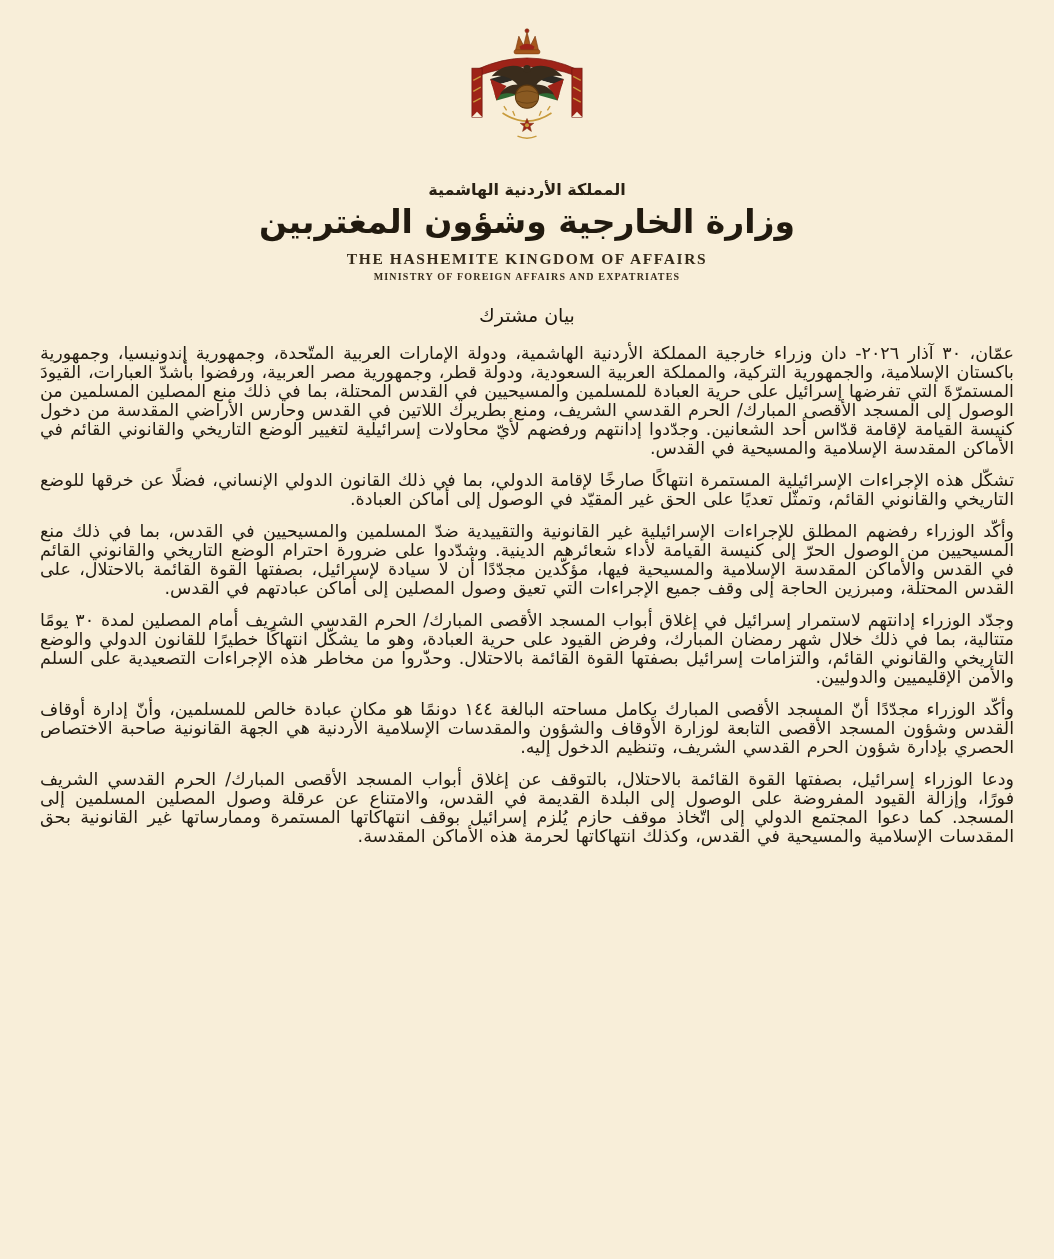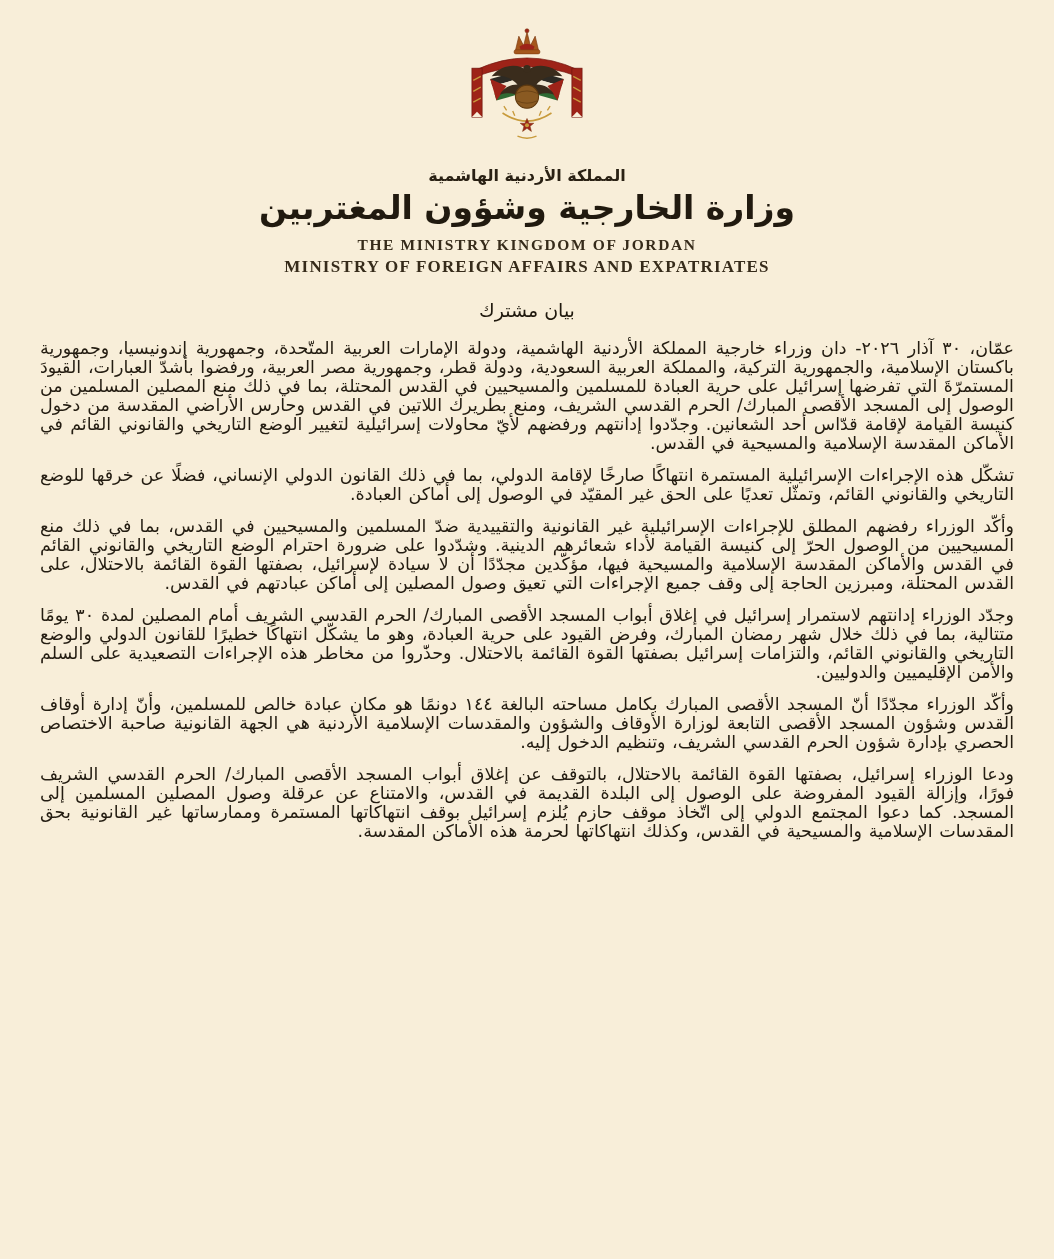--- a/index.html
+++ b/index.html
@@ -16,21 +16,21 @@
   }
   .header {
     text-align: center;
     padding-top: 26px;
   }
   .emblem { display: block; margin: 0 auto; }
   .kingdom-ar {
     font-size: 16px;
     font-weight: bold;
     color: #2a2114;
-    margin-top: 4px;
+    margin-top: 18px;
     direction: rtl;
   }
   .ministry-ar {
     font-size: 33px;
     font-weight: bold;
     color: #211a0f;
     margin-top: 2px;
     direction: rtl;
     letter-spacing: 0px;
     line-height: 1.25;
@@ -39,21 +39,21 @@
     font-family: "Liberation Serif", serif;
     font-weight: bold;
     font-size: 15.5px;
     letter-spacing: 1.6px;
     color: #362b1a;
     margin-top: 8px;
   }
   .ministry-en {
     font-family: "Liberation Serif", serif;
     font-weight: bold;
-    font-size: 17px;
+    font-size: 10px;
     letter-spacing: 1.2px;
     color: #362b1a;
     margin-top: 3px;
   }
   .doc-title {
     text-align: center;
     font-size: 19px;
     font-weight: normal;
     margin-top: 22px;
     direction: rtl;
@@ -128,21 +128,21 @@
 
       <g transform="translate(110,146)">
         <polygon points="0,-10 3,-3 10,-3 4.5,1.5 6.5,9 0,4.5 -6.5,9 -4.5,1.5 -10,-3 -3,-3" fill="#9e2318" stroke="#7c3a10" stroke-width="0.8"></polygon>
         <circle cx="0" cy="0" r="3" fill="#c89b3c"></circle>
       </g>
       <path d="M96,162 Q110,168 124,162" stroke="#c89b3c" stroke-width="2" fill="none"></path>
     </svg>
 
     <div class="kingdom-ar">المملكة الأردنية الهاشمية</div>
     <div class="ministry-ar">وزارة الخارجية وشؤون المغتربين</div>
-    <div class="kingdom-en">THE MINISTRY KINGDOM OF JORDAN</div>
+    <div class="kingdom-en">THE HASHEMITE KINGDOM OF AFFAIRS</div>
     <div class="ministry-en">MINISTRY OF FOREIGN AFFAIRS AND EXPATRIATES</div>
   </div>
 
   <div class="doc-title">بيان مشترك</div>
 
   <div class="body-text">
       <p class="para">عمّان، ٣٠ آذار ٢٠٢٦- دان وزراء خارجية المملكة الأردنية الهاشمية، ودولة الإمارات العربية المتّحدة، وجمهورية إندونيسيا، وجمهورية باكستان الإسلامية، والجمهورية التركية، والمملكة العربية السعودية، ودولة قطر، وجمهورية مصر العربية، ورفضوا بأشدّ العبارات، القيودَ المستمرّةَ التي تفرضها إسرائيل على حرية العبادة للمسلمين والمسيحيين في القدس المحتلة، بما في ذلك منع المصلين المسلمين من الوصول إلى المسجد الأقصى المبارك/ الحرم القدسي الشريف، ومنع بطريرك اللاتين في القدس وحارس الأراضي المقدسة من دخول كنيسة القيامة لإقامة قدّاس أحد الشعانين. وجدّدوا إدانتهم ورفضهم لأيّ محاولات إسرائيلية لتغيير الوضع التاريخي والقانوني القائم في الأماكن المقدسة الإسلامية والمسيحية في القدس.</p>
       <p class="para">تشكّل هذه الإجراءات الإسرائيلية المستمرة انتهاكًا صارخًا لإقامة الدولي، بما في ذلك القانون الدولي الإنساني، فضلًا عن خرقها للوضع التاريخي والقانوني القائم، وتمثّل تعديًا على الحق غير المقيّد في الوصول إلى أماكن العبادة.</p>
       <p class="para">وأكّد الوزراء رفضهم المطلق للإجراءات الإسرائيلية غير القانونية والتقييدية ضدّ المسلمين والمسيحيين في القدس، بما في ذلك منع المسيحيين من الوصول الحرّ إلى كنيسة القيامة لأداء شعائرهم الدينية. وشدّدوا على ضرورة احترام الوضع التاريخي والقانوني القائم في القدس والأماكن المقدسة الإسلامية والمسيحية فيها، مؤكّدين مجدّدًا أن لا سيادة لإسرائيل، بصفتها القوة القائمة بالاحتلال، على القدس المحتلة، ومبرزين الحاجة إلى وقف جميع الإجراءات التي تعيق وصول المصلين إلى أماكن عبادتهم في القدس.</p>
       <p class="para">وجدّد الوزراء إدانتهم لاستمرار إسرائيل في إغلاق أبواب المسجد الأقصى المبارك/ الحرم القدسي الشريف أمام المصلين لمدة ٣٠ يومًا متتالية، بما في ذلك خلال شهر رمضان المبارك، وفرض القيود على حرية العبادة، وهو ما يشكّل انتهاكًا خطيرًا للقانون الدولي والوضع التاريخي والقانوني القائم، والتزامات إسرائيل بصفتها القوة القائمة بالاحتلال. وحذّروا من مخاطر هذه الإجراءات التصعيدية على السلم والأمن الإقليميين والدوليين.</p>

